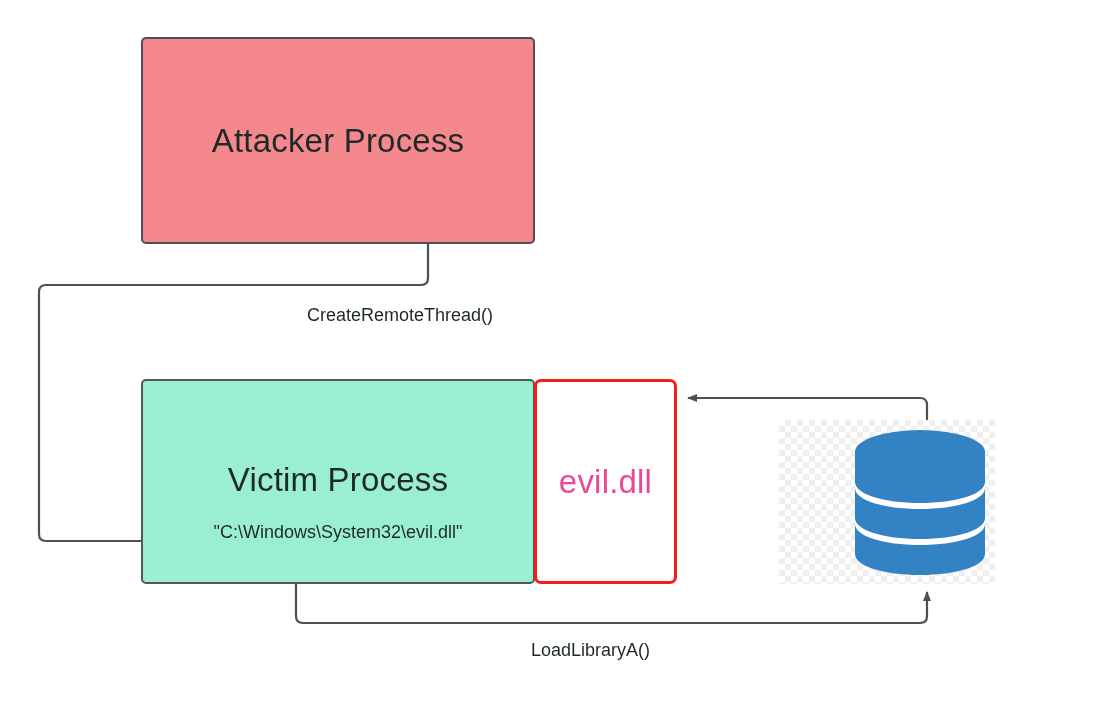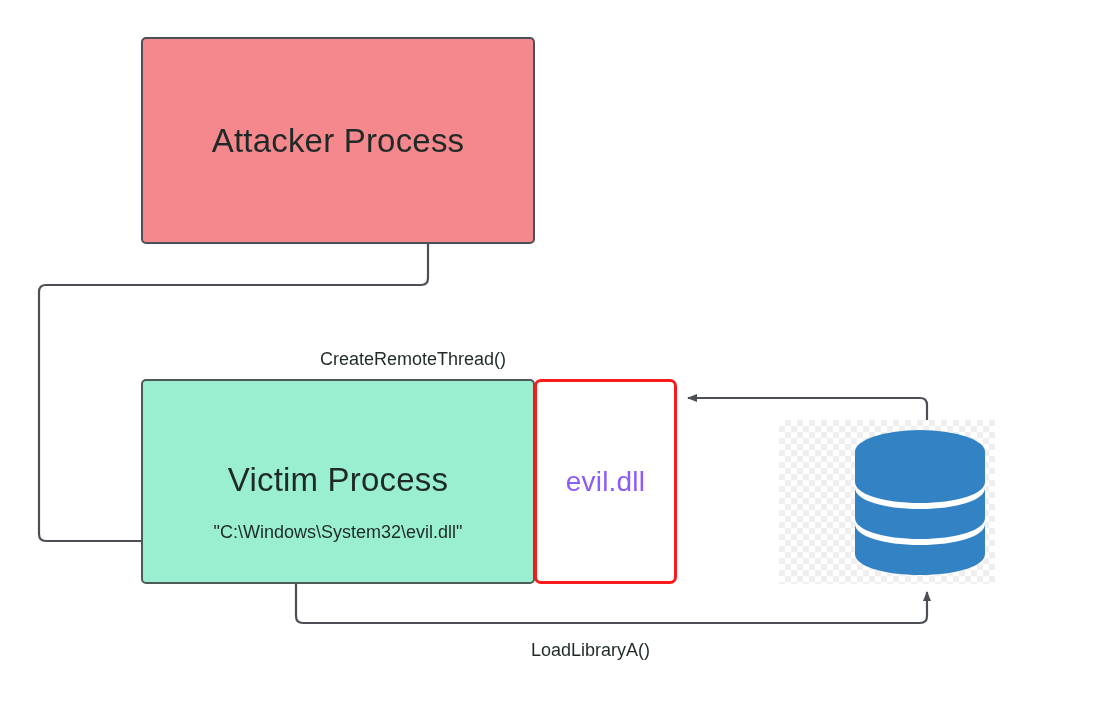--- a/index.html
+++ b/index.html
@@ -76,22 +76,22 @@
   #evil-dll {
     left: 534px;
     top: 379px;
     width: 143px;
     height: 205px;
     background: #ffffff;
     border: 3px solid #f91b1b;
     border-radius: 7px;
   }
   #evil-dll .node-title {
-    font-size: 28px;
-    color: #8b5cf6;
+    font-size: 33px;
+    color: #ec4899;
     letter-spacing: 0.2px;
   }
 
   
   #database-node {
     position: absolute;
     left: 779px;
     top: 420px;
     width: 216px;
     height: 164px;
@@ -109,23 +109,22 @@
   }
 
   
   .edge-label {
     position: absolute;
     font-size: 18px;
     color: #1f2a28;
     white-space: nowrap;
   }
   #label-create-remote-thread {
-    left: 320px;
+    left: 307px;
     top: 305px;
-    margin-top: 44px;
   }
   #label-load-library {
     left: 531px;
     top: 640px;
   }
 </style>
 </head>
 <body>
 
 <div id="canvas">

